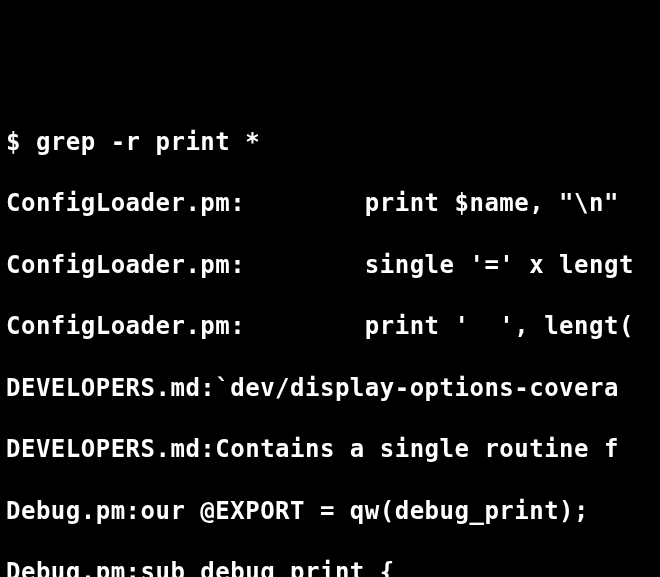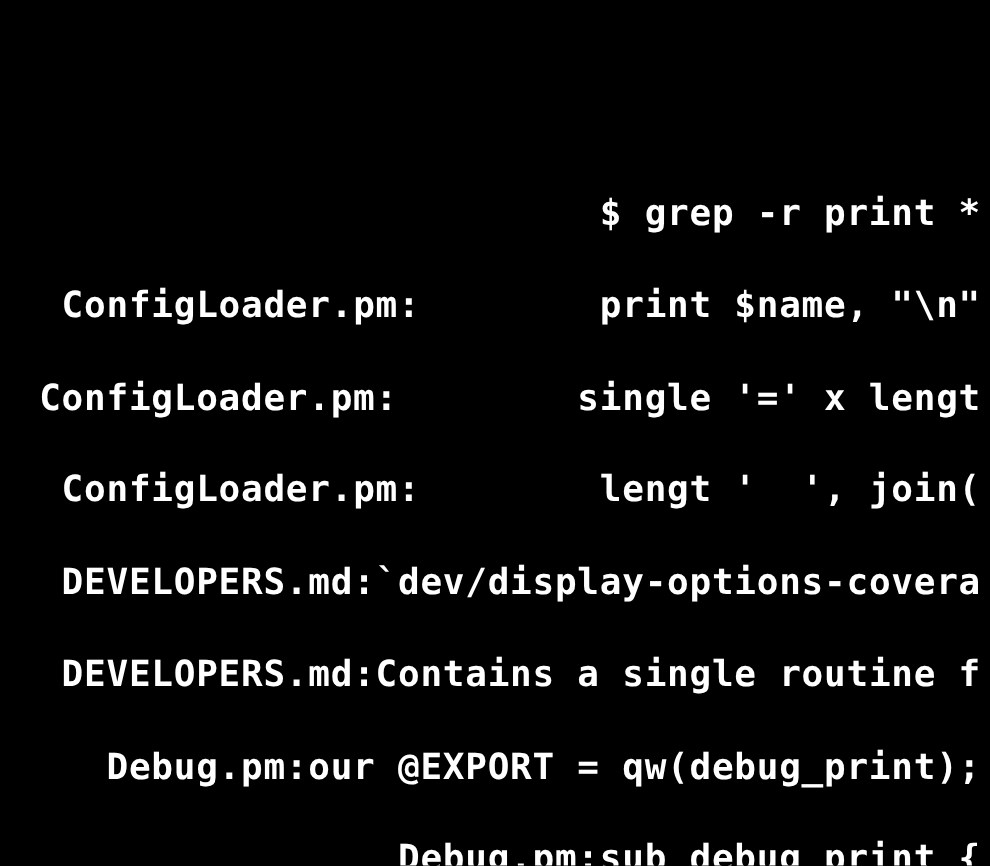--- a/index.html
+++ b/index.html
@@ -1,19 +1,18 @@
 <!DOCTYPE html>
 <html><head>
   <meta charset="utf-8">
   <style>
     * {
       margin: 0;
       padding: 0;
       box-sizing: border-box;
-      text-align: right;
     }
     body {
       background: #000000;
       color: #ffffff;
       font-family: "Menlo", "Monaco", "Consolas", monospace;
       font-size: 24px;
       line-height: 1.28;
       padding: 4px 6px;
       width: 660px;
       height: 577px;
@@ -31,21 +30,21 @@
     }
   </style>
 </head>
 <body>
 
 
 
 <div class="line"><span class="prompt">$ </span><span>grep -r print *</span></div>
 <div class="line">ConfigLoader.pm:        print $name, "\n"</div>
 <div class="line">ConfigLoader.pm:        single '=' x lengt</div>
-<div class="line">ConfigLoader.pm:        lengt '  ', join(</div>
+<div class="line">ConfigLoader.pm:        print '  ', lengt(</div>
 <div class="line">DEVELOPERS.md:`dev/display-options-covera</div>
 <div class="line">DEVELOPERS.md:Contains a single routine f</div>
 <div class="line">Debug.pm:our @EXPORT = qw(debug_print);</div>
 <div class="line">Debug.pm:sub debug_print {</div>
 
 
 
 
 
 

